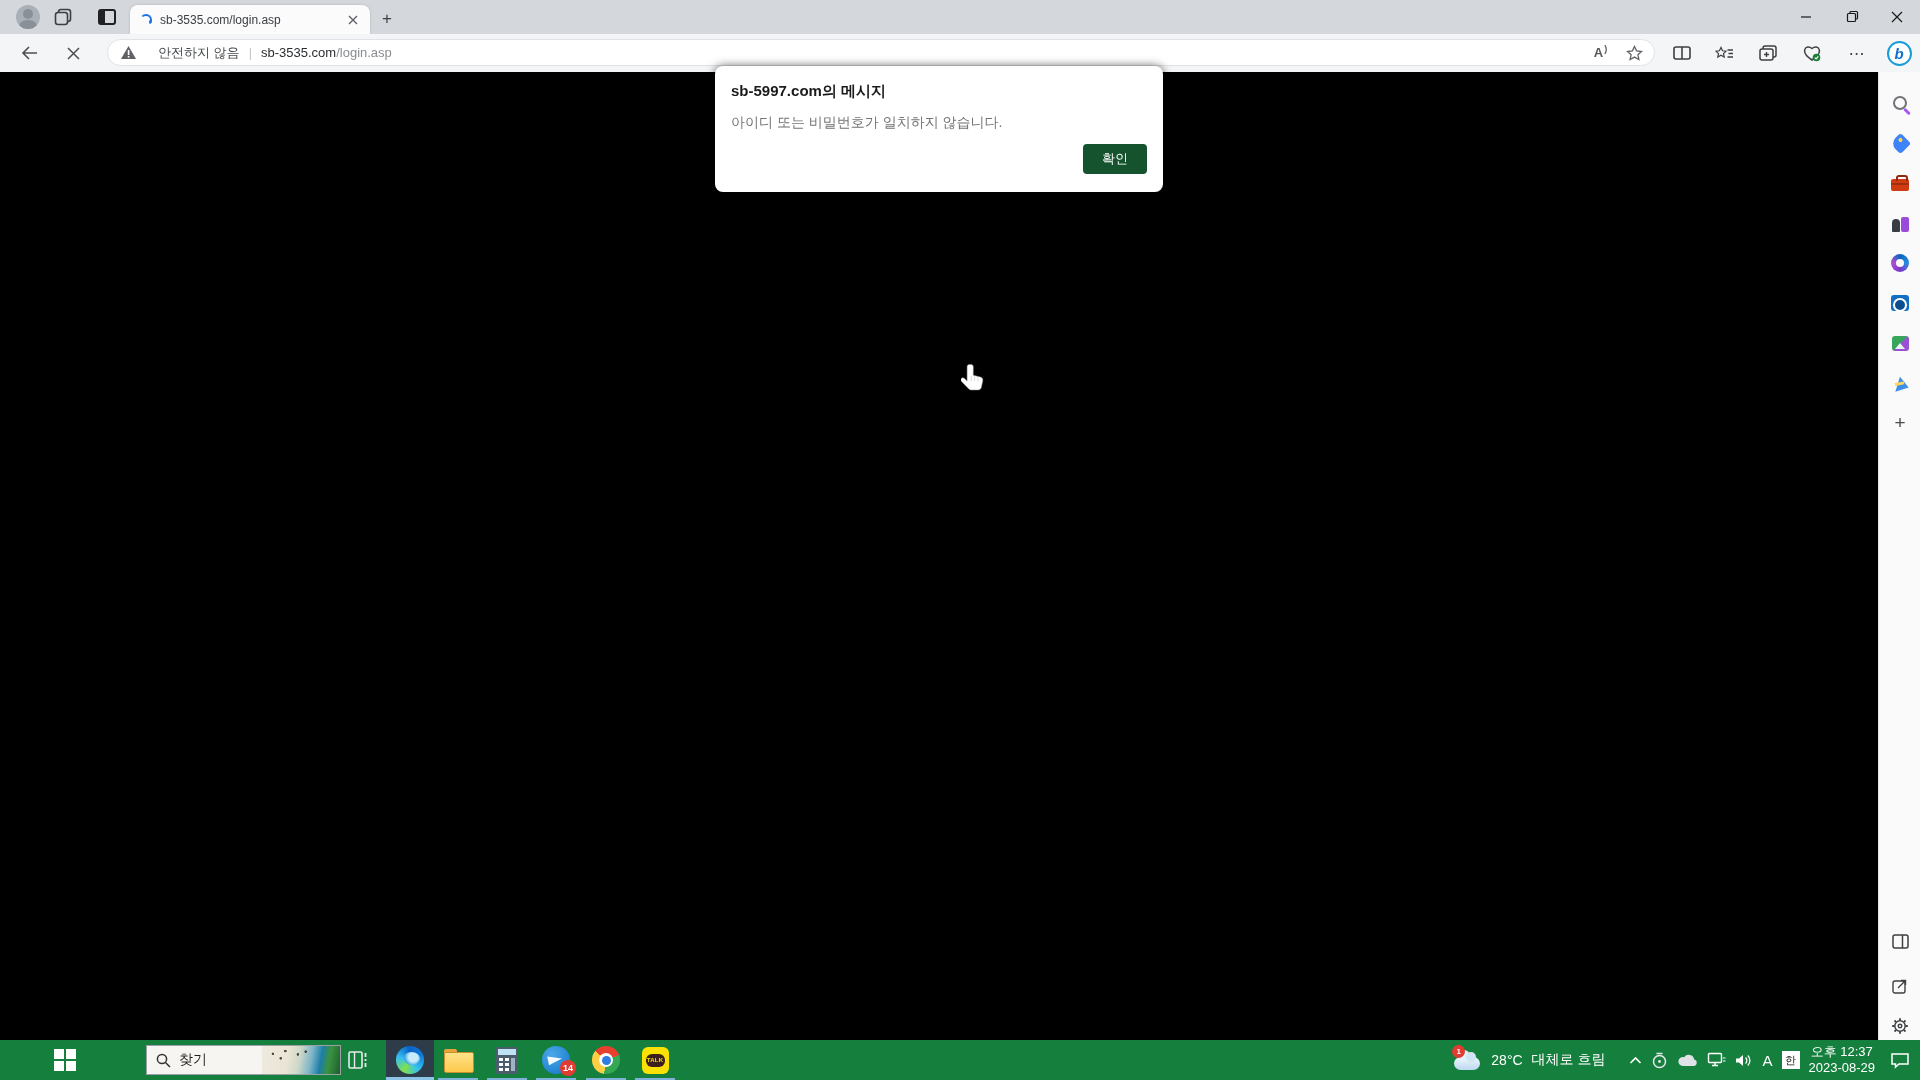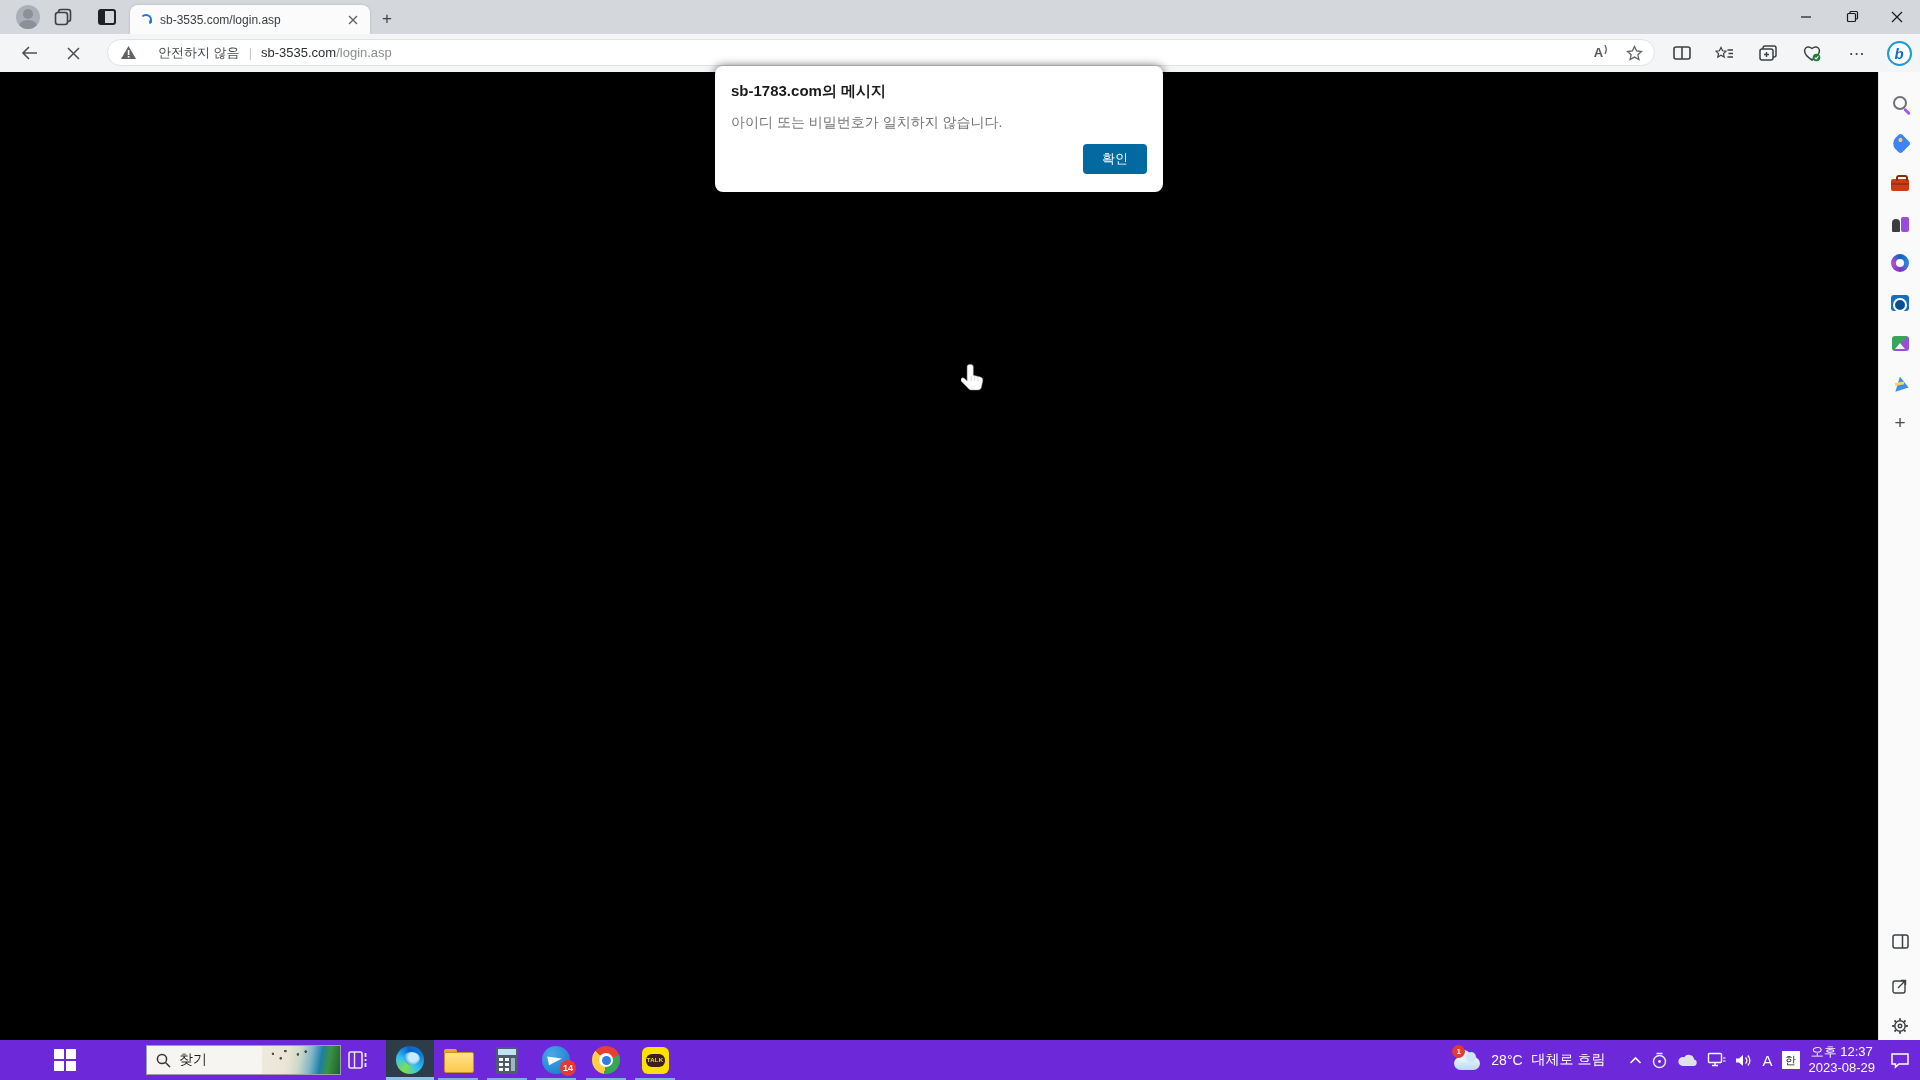--- a/index.html
+++ b/index.html
@@ -44,21 +44,21 @@
     display:flex; align-items:center; justify-content:center; font-weight:bold; font-style:italic; color:#0f6fd0; font-size:15px; }
 
   
   .content { position:absolute; left:0; top:72px; width:1878px; height:968px; background:#000; }
 
   
   .dialog { position:absolute; left:715px; top:66px; width:448px; height:126px; background:#fff;
     border-radius:8px; box-shadow:0 0 10px rgba(0,0,0,.6); padding:16px 16px 0 16px; z-index:5; }
   .dlg-title { font-size:15px; font-weight:bold; color:#1a1a1a; }
   .dlg-msg { font-size:14px; color:#737373; margin-top:13px; }
-  .dlg-ok { position:absolute; right:16px; bottom:18px; width:64px; height:30px; background:#0369a1; color:#fff;
+  .dlg-ok { position:absolute; right:16px; bottom:18px; width:64px; height:30px; background:#14532d; color:#fff;
     border:none; border-radius:4px; font-size:13px; font-family:inherit; cursor:pointer;
     display:flex; align-items:center; justify-content:center; }
 
   
   .cursor { position:absolute; left:961px; top:363px; z-index:9; }
 
   
   .sidebar { position:absolute; left:1878px; top:72px; width:42px; height:968px; background:#fafafa; border-left:1px solid #e4e4e4; }
   .sb-item { position:absolute; left:5px; width:32px; height:32px; display:flex; align-items:center; justify-content:center; border-radius:6px; }
   .ic-search-c { width:14px; height:14px; border:2.5px solid #6f7276; border-radius:50%; position:relative; }
@@ -76,21 +76,21 @@
   .ic-m365::after { content:""; position:absolute; left:5px; top:5px; width:8px; height:8px; border-radius:50%; background:#fafafa; }
   .ic-outlook { width:18px; height:16px; background:#1270c4; border-radius:3px; position:relative; }
   .ic-outlook::after { content:""; position:absolute; left:2px; top:3px; width:10px; height:10px; border-radius:50%; background:#0b4e8f; border:2px solid #fff; }
   .ic-designer { width:17px; height:15px; border-radius:3px; background:linear-gradient(135deg,#37a65c 45%,#9a4fd6 55%); position:relative; }
   .ic-designer::after { content:""; position:absolute; left:3px; bottom:2px; border-left:5px solid transparent; border-right:5px solid transparent; border-bottom:6px solid #e9f6ec; }
   .ic-drop { width:0; height:0; border-left:9px solid transparent; border-right:5px solid transparent; border-bottom:13px solid #3f8fe8; transform:rotate(-18deg); position:relative; }
   .ic-drop::after { content:""; position:absolute; left:-7px; top:5px; width:9px; height:3px; background:#ffd75e; transform:rotate(8deg); }
   .sb-plus { font-size:19px; color:#4a4d50; font-weight:300; }
 
   
-  .taskbar { position:absolute; left:0; top:1040px; width:1920px; height:40px; background:#6d28d9; }
+  .taskbar { position:absolute; left:0; top:1040px; width:1920px; height:40px; background:#15803d; }
   .tk-item { position:absolute; top:0; height:40px; display:flex; align-items:center; justify-content:center; }
   .startlogo { display:grid; grid-template-columns:10px 10px; grid-template-rows:10px 10px; gap:2px; }
   .startlogo span { background:#fff; }
   .searchbox { position:absolute; left:146px; top:5px; width:195px; height:30px; background:#f6f5f2; border:1px solid #9aa0a6;
     display:flex; align-items:center; padding-left:9px; overflow:hidden; }
   .search-label { font-size:14px; color:#1f1f1f; margin-left:8px; white-space:nowrap; }
   .search-art { position:absolute; right:0; top:0; width:78px; height:28px;
     background:
       radial-gradient(circle at 14% 28%, rgba(40,40,30,.8) 0 1px, transparent 1.6px),
       radial-gradient(circle at 30% 18%, rgba(40,40,30,.8) 0 1px, transparent 1.6px),
@@ -251,21 +251,21 @@
   </div>
   <div class="tb-ic dots" style="left:1841px;width:32px;">⋯</div>
   <div class="tb-ic" style="left:1882px;width:34px;">
     <span class="bing">b</span>
   </div>
 </div>
 
 <div class="content"></div>
 
 <div class="dialog">
-  <div class="dlg-title">sb-1783.com의 메시지</div>
+  <div class="dlg-title">sb-5997.com의 메시지</div>
   <div class="dlg-msg">아이디 또는 비밀번호가 일치하지 않습니다.</div>
   <button class="dlg-ok">확인</button>
 </div>
 
 <div class="cursor">
   <svg width="24" height="31" viewBox="0 0 24 31">
     <path d="M8.2 1.5 c-1.2 0 -2.1 1 -2.1 2.2 v14.2 l-2.6 -2.5 c-0.9 -0.9 -2.4 -0.9 -3.2 0.1 -0.7 0.9 -0.6 2.1 0.2 2.9 l7.3 7.6 c0.6 0.6 1.4 1 2.2 1 h7.1 c1.6 0 3 -1.1 3.3 -2.7 l1.4 -6.6 c0.3 -1.6 -0.7 -3.2 -2.3 -3.6 l-7.2 -1.9 V3.7 c0 -1.2 -0.9 -2.2 -2.1 -2.2 z" fill="#ffffff" stroke="#8a8f94" stroke-width="0.5"></path>
     <path d="M10.3 13 v5 M13.6 13.5 v4.5 M16.9 14.2 v4" stroke="#c9cdd1" stroke-width="0.8" fill="none"></path>
   </svg>
 </div>

